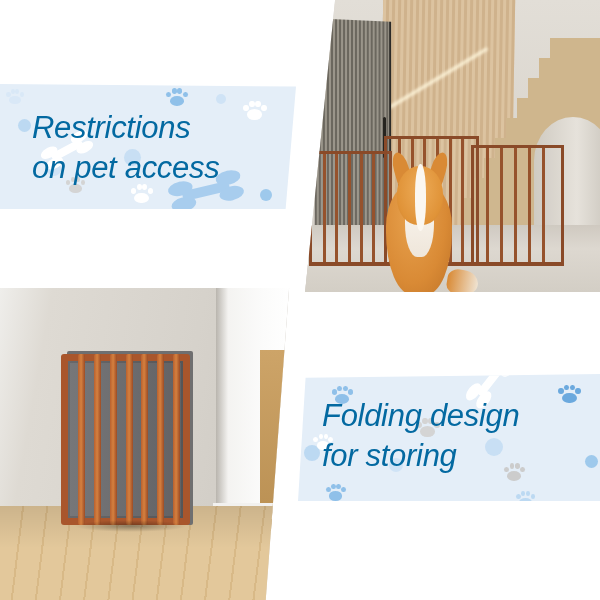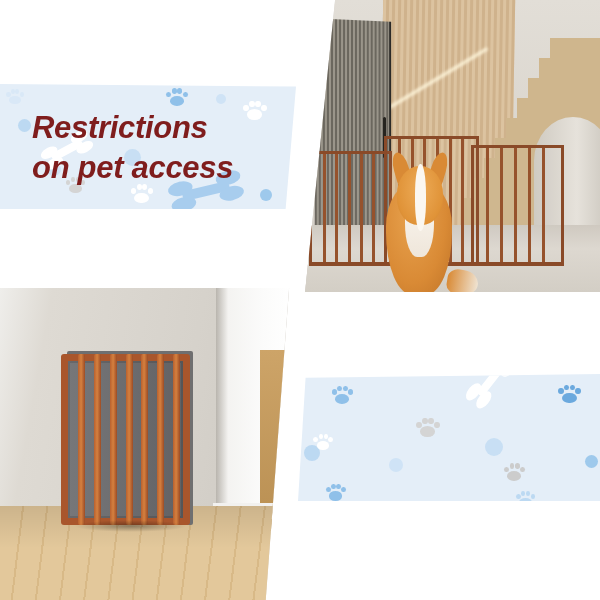--- a/index.html
+++ b/index.html
@@ -103,21 +103,21 @@
     -webkit-clip-path:polygon(0% 0%, 100% 2%, 96.5% 100%, 0% 100%);
     clip-path:polygon(0% 0%, 100% 2%, 96.5% 100%, 0% 100%);
   }
   #banner-bottom{
     left:298px;top:374px;width:302px;height:127px;
     -webkit-clip-path:polygon(2.5% 3%, 100% 0%, 100% 100%, 0% 100%);
     clip-path:polygon(2.5% 3%, 100% 0%, 100% 100%, 0% 100%);
   }
   .banner-text{
     position:absolute;
-    font-style:italic;font-weight:700;color:#7f1d1d;
+    font-style:italic;font-weight:400;color:#0369a1;
     font-size:31px;line-height:1.30;letter-spacing:-0.3px;white-space:pre-line;
   }
   #banner-top .banner-text{left:32px;top:24px;}
   #banner-bottom .banner-text{left:24px;top:22px;}
 
   
   .deco{position:absolute;pointer-events:none;}
   .paw{position:absolute;}
   .paw i{position:absolute;display:block;border-radius:50%;background:currentColor;}
   .paw .pad{left:18%;top:42%;width:64%;height:50%;border-radius:50% 50% 48% 48%;}
@@ -342,15 +342,17 @@
         </span>
 
       <span class="bone" style="left:54%;top:-6%;width:60px;height:28px;color:#ffffff;transform:rotate(-52deg);">
         <em class="b1"></em>
           <em class="b2"></em>
           <i class="mid"></i>
           <em class="b3"></em>
           <em class="b4"></em>
         </span>
     </div>
+    <div class="banner-text">Folding design
+for storing</div>
   </div>
 
 </div>
 
 </body></html>

